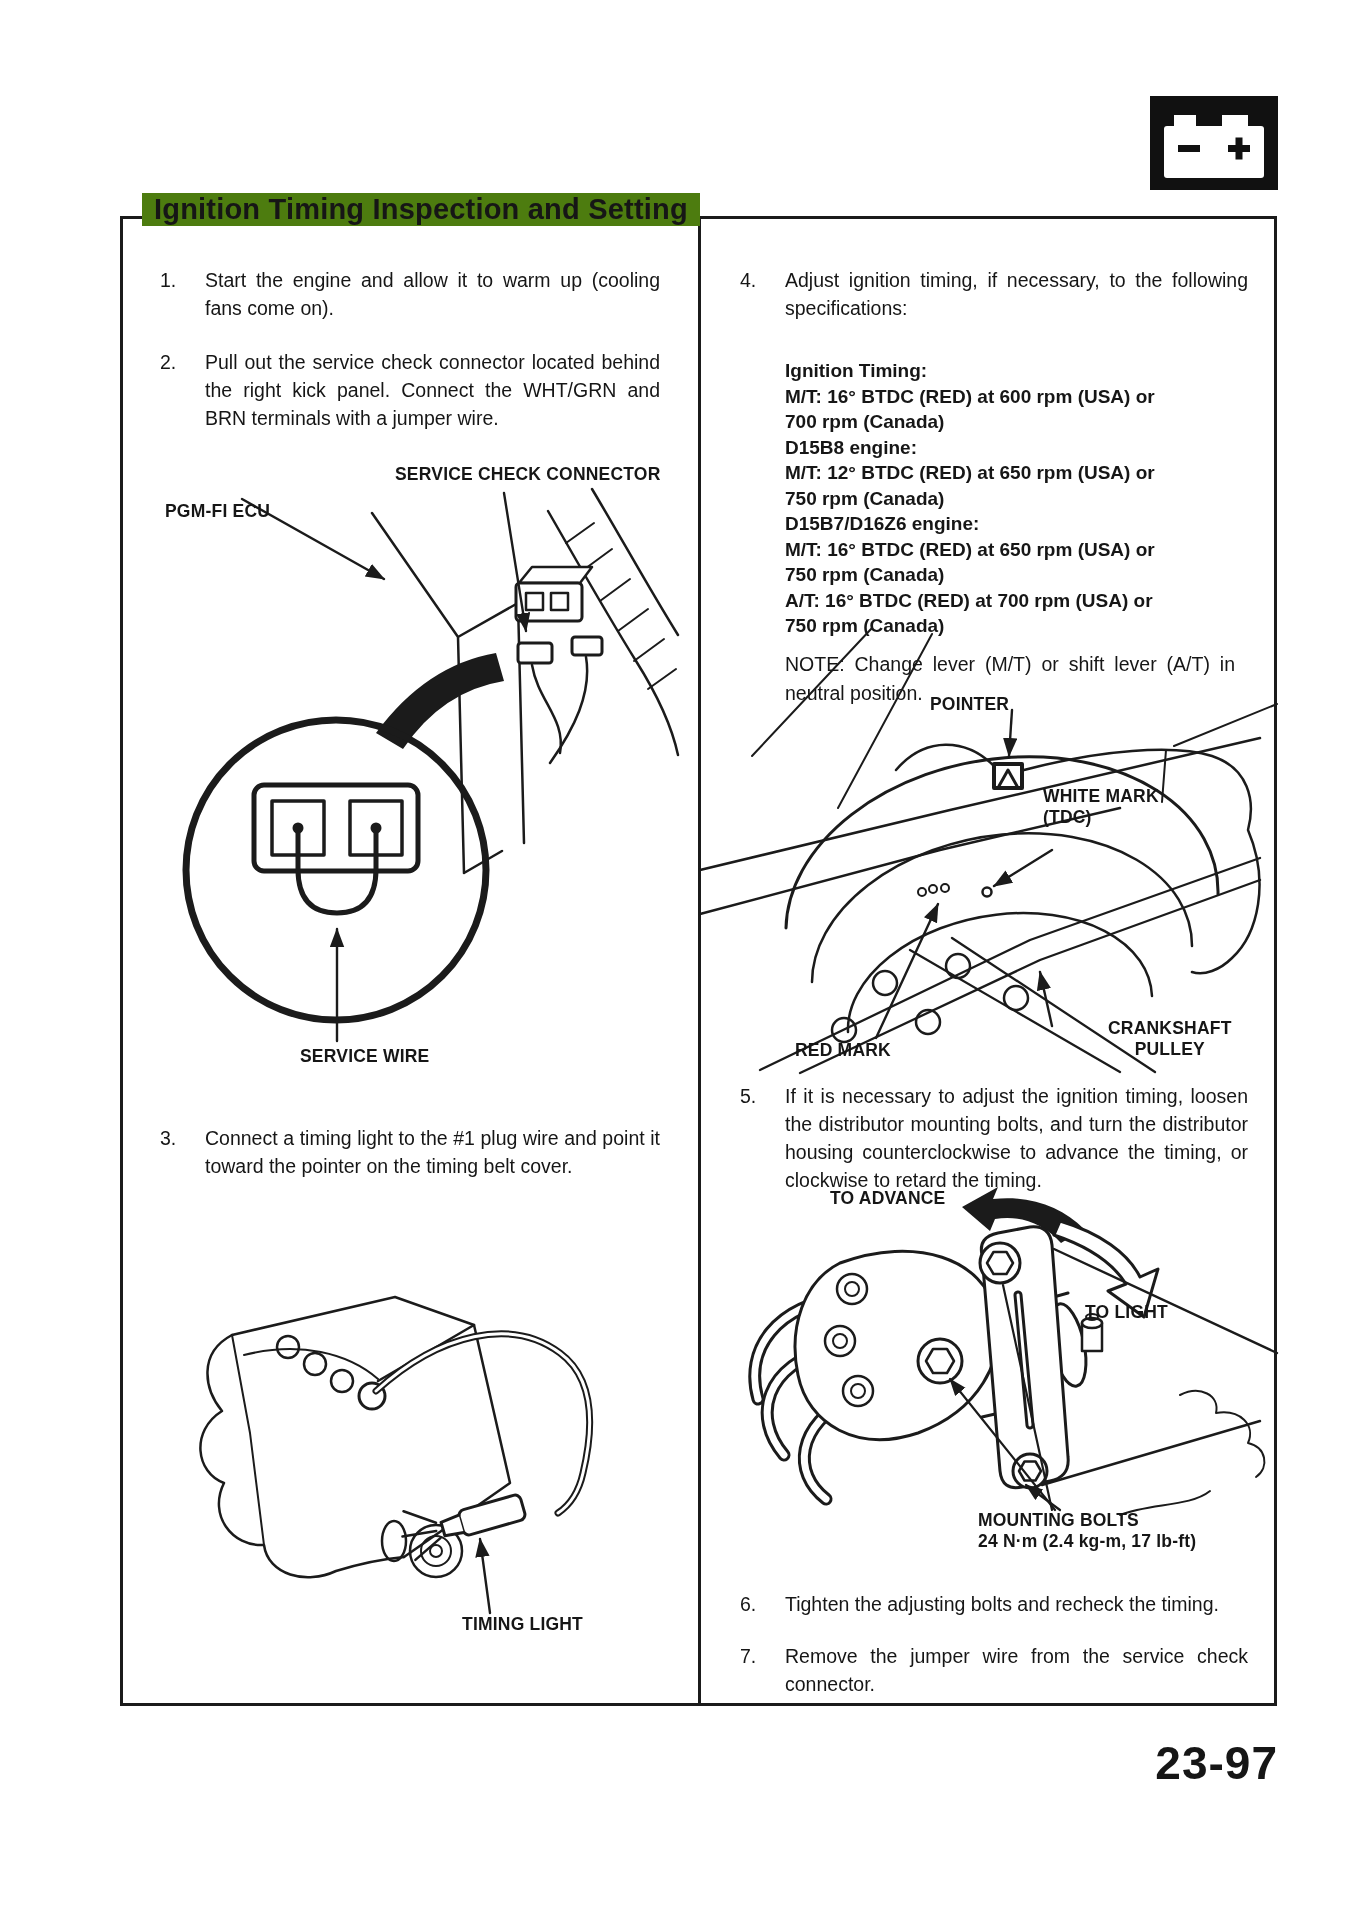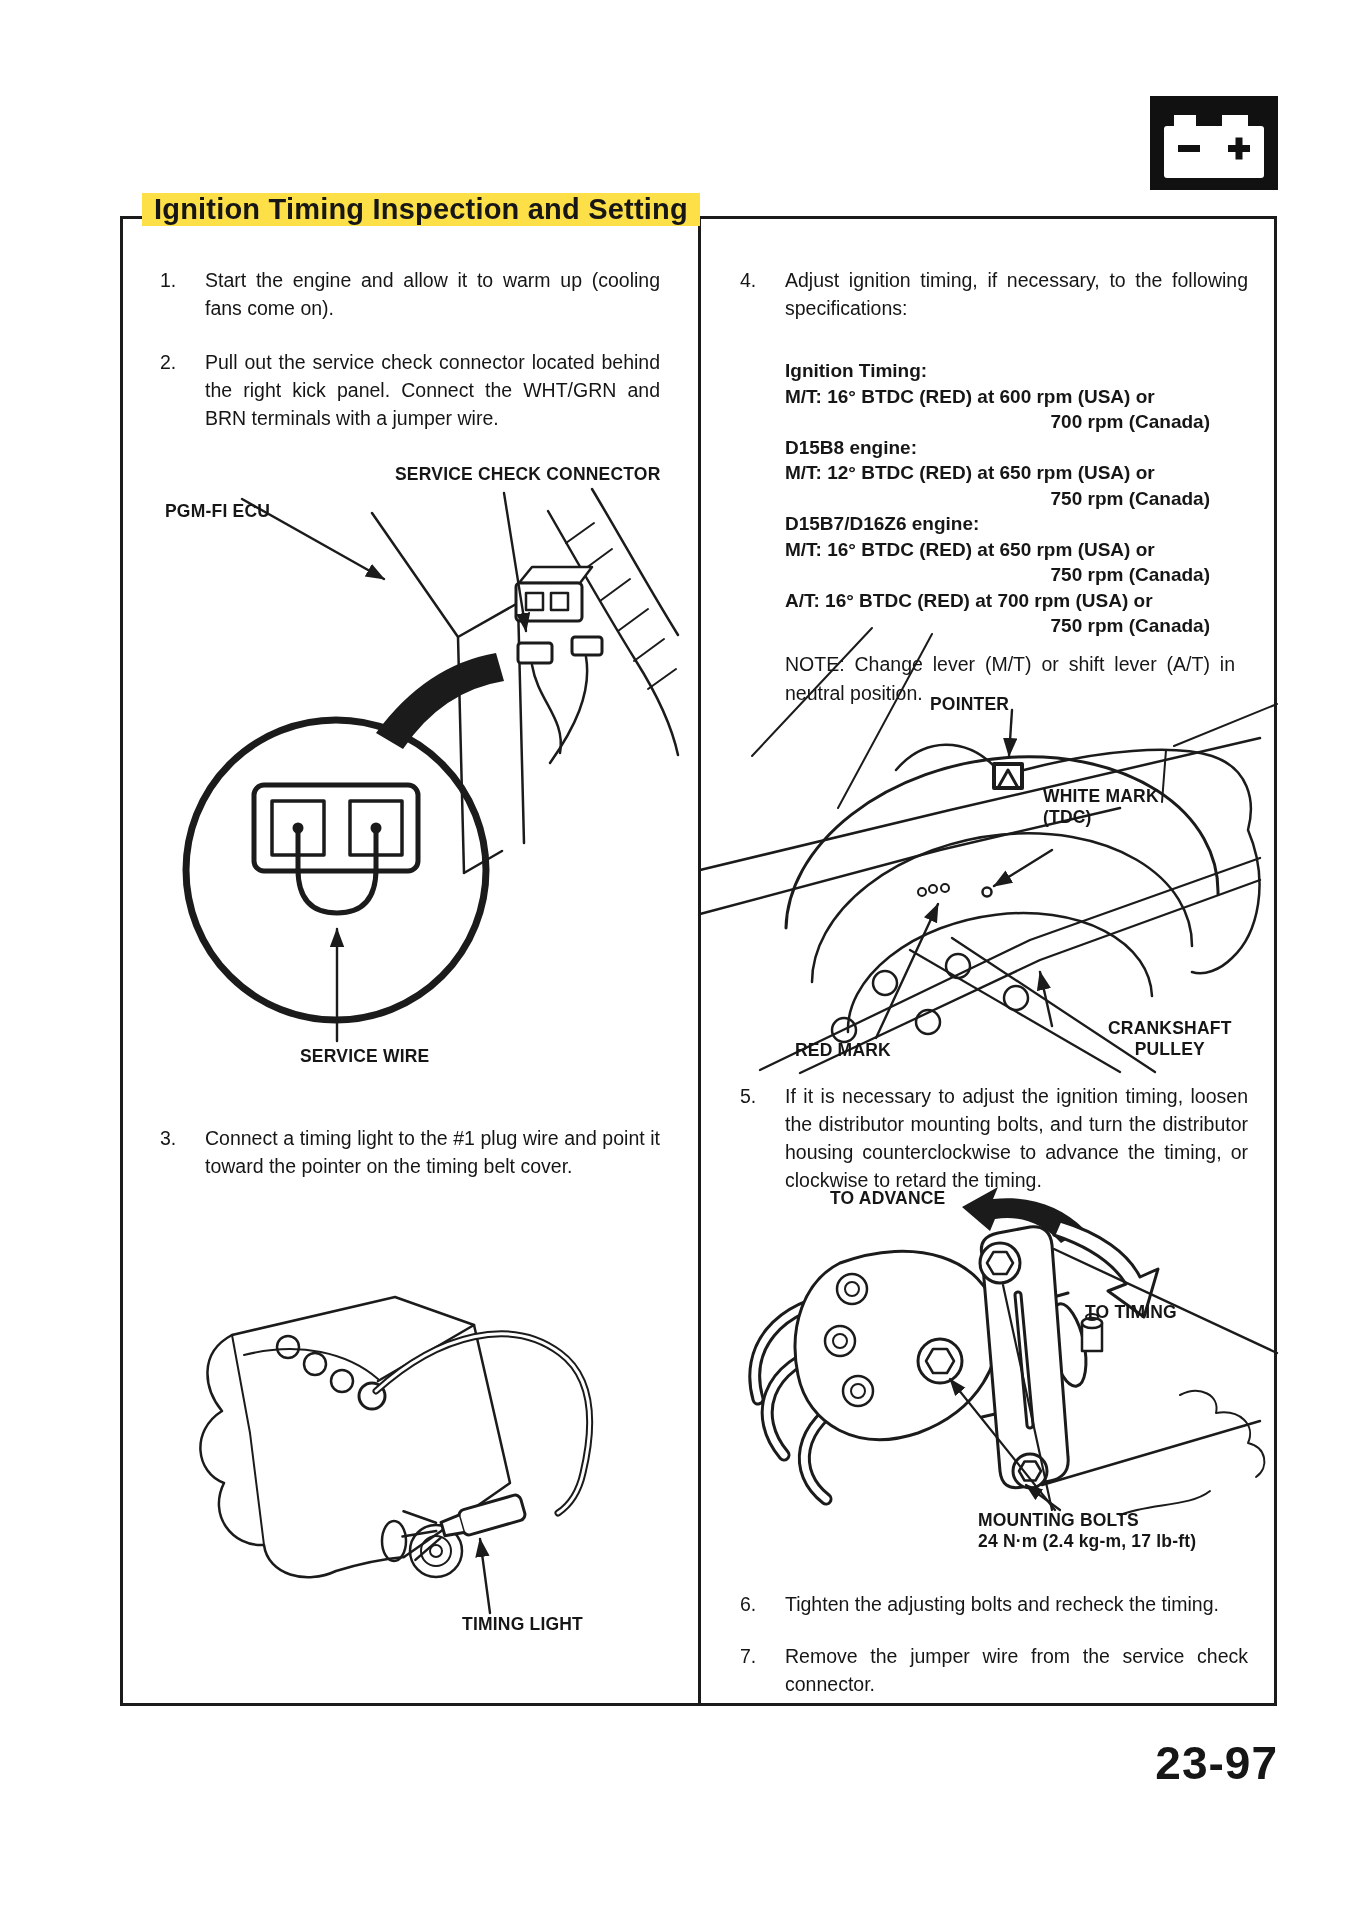--- a/index.html
+++ b/index.html
@@ -3,29 +3,29 @@
 <meta charset="utf-8">
 <style>
   html,body{margin:0;padding:0;background:#e8e8e4;}
   #page{
     position:relative;width:1359px;height:1920px;background:#ffffff;
     font-family:"Liberation Sans", sans-serif;color:#161616;overflow:hidden;
     margin:0 auto;
   }
   .rule{position:absolute;background:#1b1b1b;}
   .title{
-    position:absolute;left:142px;top:193px;background:#fde047;
+    position:absolute;left:142px;top:193px;background:#4d7c0f;
     padding:0 12px;font-size:29px;font-weight:700;letter-spacing:.2px;z-index:5;
   }
   .step{position:absolute;display:flex;}
   .step .num{flex:none;width:45px;font-size:19.5px;line-height:28px;}
   .step .txt{flex:1;font-size:19.5px;line-height:28px;text-align:justify;}
   .specblock{position:absolute;left:785px;top:358px;width:425px;
     font-weight:700;font-size:19px;line-height:25.5px;}
-  .specblock .alt{text-align:right;}
+  .specblock .alt{}
   .noteblock{position:absolute;left:785px;top:650px;width:450px;
     font-size:19.5px;line-height:29px;text-align:justify;}
   .dlabel{position:absolute;font-weight:700;font-size:17.5px;letter-spacing:.2px;
     white-space:nowrap;z-index:4;}
   .pagenum{position:absolute;top:1736px;left:1148px;width:130px;text-align:right;
     font-size:46px;font-weight:700;letter-spacing:1px;}
   svg{position:absolute;overflow:visible;}
   svg path,svg line,svg rect,svg circle,svg ellipse,svg polyline,svg polygon{vector-effect:none;}
 </style>
 </head>
@@ -196,21 +196,21 @@
     <line x1="176" y1="440" x2="238" y2="306" stroke-width="2.4" marker-end="url(#ah2)"></line>
     <line x1="352" y1="428" x2="340" y2="374" stroke-width="2.4" marker-end="url(#ah2)"></line>
   </svg>
 
   <div class="step" style="left:740px;top:1082px;width:508px;">
     <div class="num">5.</div>
     <div class="txt">If it is necessary to adjust the ignition timing, loosen the distributor mounting bolts, and turn the distributor housing counterclockwise to advance the timing, or clockwise to retard the timing.</div>
   </div>
 
   <div class="dlabel" style="left:830px;top:1188px;">TO ADVANCE</div>
-  <div class="dlabel" style="left:1085px;top:1302px;">TO TIMING</div>
+  <div class="dlabel" style="left:1085px;top:1302px;">TO LIGHT</div>
 
   <svg style="left:700px;top:1185px;" width="577" height="390" viewBox="0 0 577 390" fill="none" stroke="#1b1b1b" stroke-linecap="round" stroke-linejoin="round">
     <defs>
       <marker id="ah4" markerWidth="10" markerHeight="8" refX="7.5" refY="3" orient="auto">
         <path d="M0,0 L8,3 L0,6 Z" fill="#1b1b1b" stroke="none"></path>
       </marker>
     </defs>
     <path d="M 262,22 L 298,2 L 293,14 C 331,10 362,22 384,44 L 361,58 C 343,38 320,30 295,34 L 290,46 Z" fill="#1b1b1b" stroke="none"></path>
     <path d="M 360,36 C 400,48 428,68 440,92 L 458,84 L 444,132 L 408,106 L 426,99 C 414,80 390,62 354,50 Z" stroke-width="3" fill="#fff"></path>
     <path d="M 354,64 L 577,168 M 342,300 L 560,236" stroke-width="2.4"></path>

